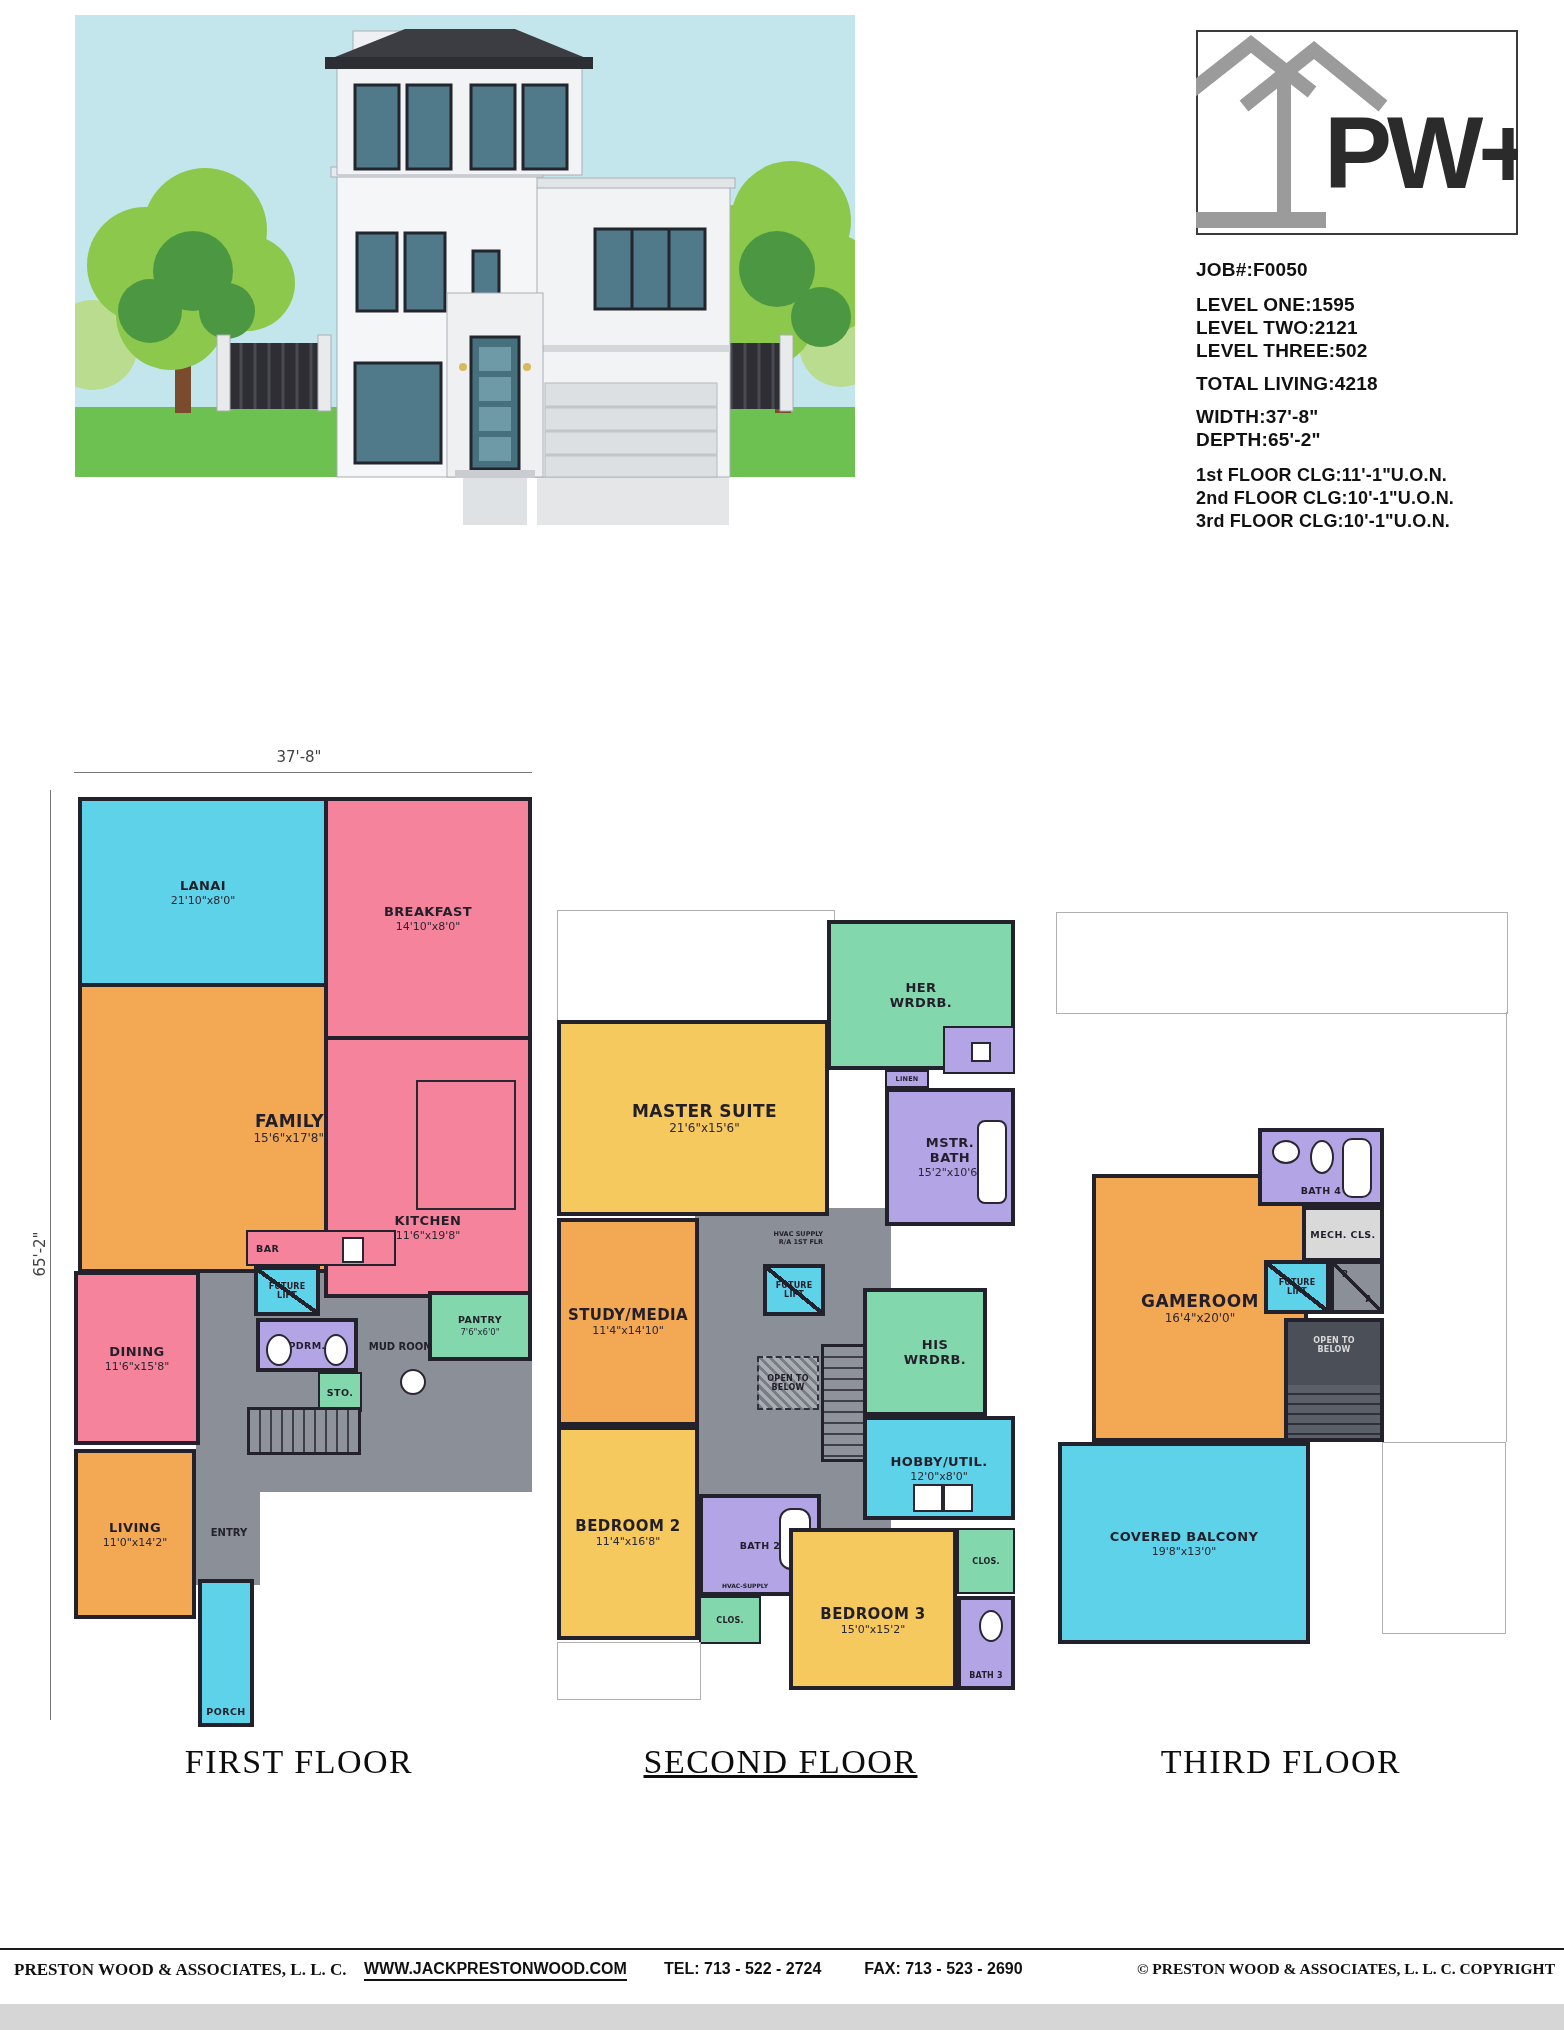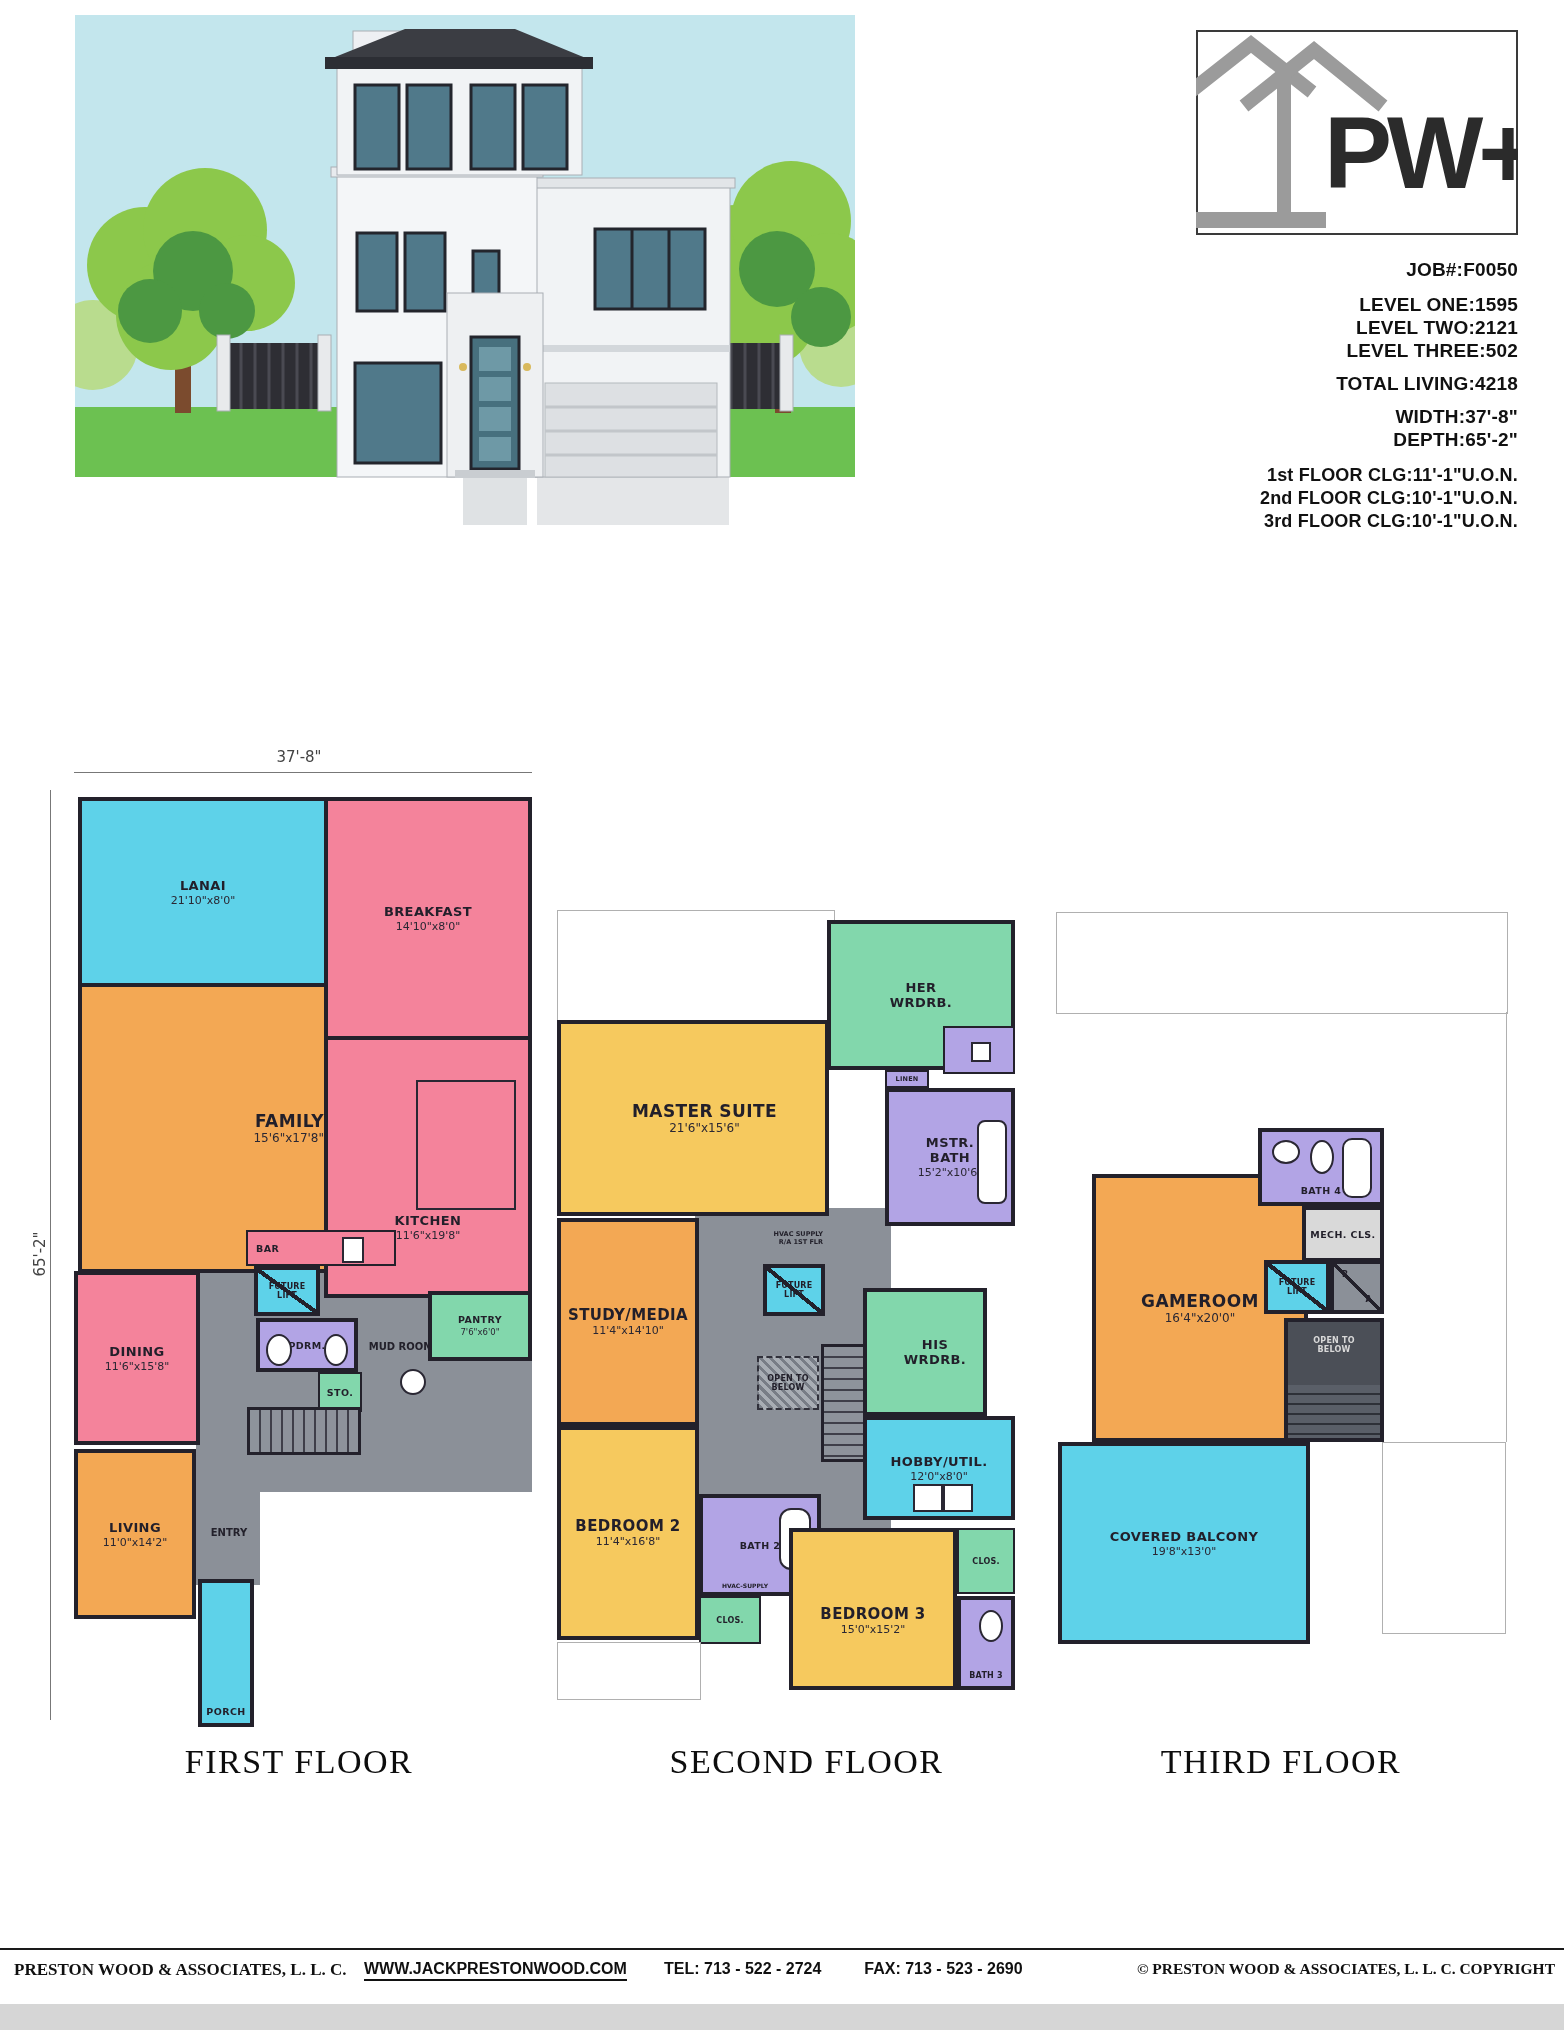--- a/index.html
+++ b/index.html
@@ -1,20 +1,20 @@
 <!DOCTYPE html>
 <html><head>
 <meta charset="utf-8">
 <style>
   html,body{margin:0;padding:0;background:#fff;}
   #page{position:relative;width:1564px;height:2030px;background:#fff;overflow:hidden;
         font-family:"Liberation Sans",sans-serif;}
   
   #jobinfo{position:absolute;left:1196px;top:258px;width:322px;color:#111;}
-  .ji-row{display:flex;justify-content:flex-end;font:700 19px/23px "Liberation Sans",sans-serif;letter-spacing:.2px;}
+  .ji-row{display:flex;justify-content:flex-start;font:700 19px/23px "Liberation Sans",sans-serif;letter-spacing:.2px;}
   .ji-row:nth-child(1){margin-bottom:12px;}
   .ji-row:nth-child(5){margin-top:10px;}
   .ji-row:nth-child(6){margin-top:10px;}
   .ji-row:nth-child(8){margin-top:13px;}
   .ji-row:nth-child(8),.ji-row:nth-child(9),.ji-row:nth-child(10){font-size:18px;}
   
   .plan{position:absolute;}
   .room{position:absolute;box-sizing:border-box;border:4px solid #23212b;display:flex;
         flex-direction:column;align-items:center;justify-content:center;text-align:center;}
   .nob{border:none;}
@@ -320,21 +320,21 @@
     </div>
     <div class="room c-green thin xs" style="left:402px;top:620px;width:58px;height:66px;">
       <span class="rname">CLOS.</span>
     </div>
     <div class="room c-purple xs" style="left:402px;top:688px;width:58px;height:94px;justify-content:flex-end;padding-bottom:6px;">
       <span class="fx round" style="left:18px;top:10px;width:20px;height:28px;"></span>
       <span class="rname">BATH 3</span>
     </div>
     <div class="outline" style="left:2px;top:734px;width:142px;height:56px;"></div>
   </div>
-  <div class="floor-title" style="left:574px;top:1742px;width:465px;">SECOND FLOOR</div>
+  <div class="floor-title" style="left:548px;top:1742px;width:465px;text-decoration:underline;">SECOND FLOOR</div>
 
   <div class="plan" style="left:1050px;top:908px;width:462px;height:795px;">
     <div class="outline" style="left:6px;top:4px;width:450px;height:100px;"></div>
     <div class="vdimline" style="left:456px;top:104px;height:430px;border-left-color:#b0b0b0;"></div>
     <div class="outline" style="left:332px;top:534px;width:122px;height:190px;"></div>
     <div class="room c-orange big" style="left:42px;top:266px;width:216px;height:268px;">
       <span class="rname">GAMEROOM</span>
       <span class="rdims">16'4"x20'0"</span>
     </div>
     <div class="room c-purple sm" style="left:208px;top:220px;width:126px;height:78px;justify-content:flex-end;padding-bottom:6px;">

